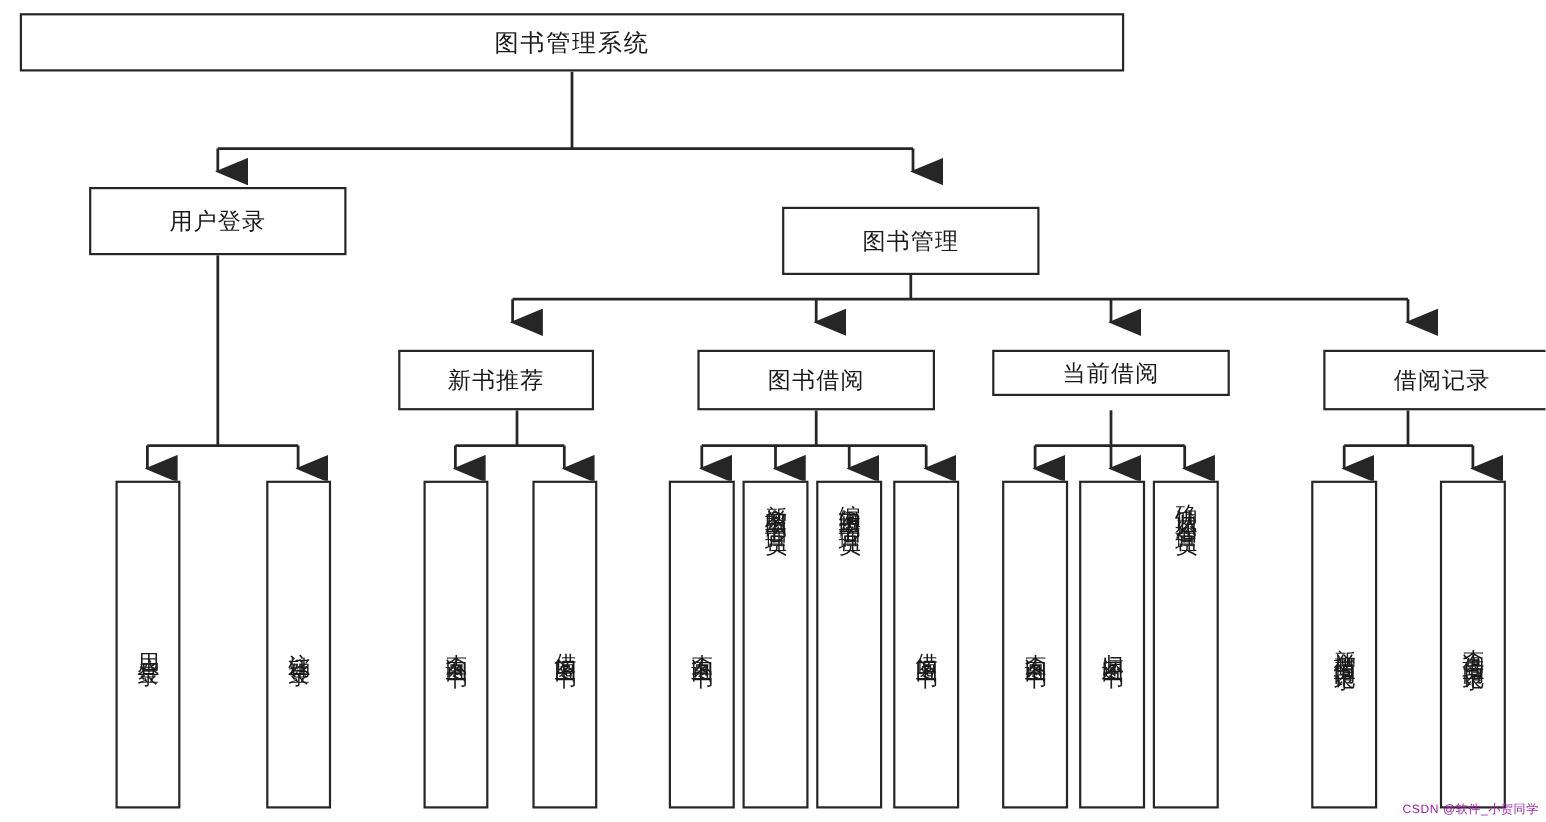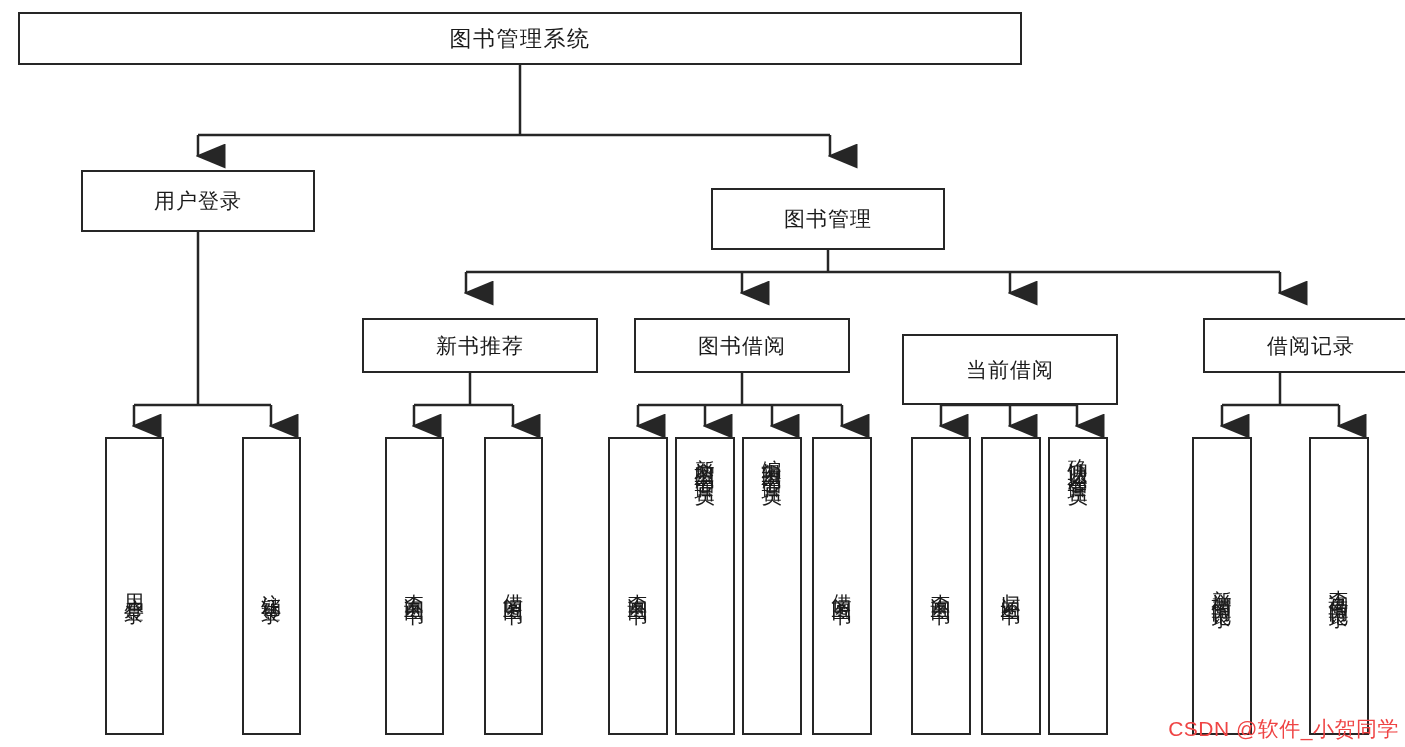--- a/index.html
+++ b/index.html
@@ -24,21 +24,21 @@
     display:flex;align-items:center;justify-content:center;
     color:#1a1a1a;z-index:3;font-size:20px;
   }
   .leaf .vtxt{
     writing-mode:vertical-rl;text-orientation:upright;
     letter-spacing:4px;line-height:1;white-space:nowrap;
   }
   .leaf.top .vtxt{align-self:flex-start;margin-top:4px;}
   .watermark{
     position:absolute;right:6px;bottom:4px;
-    font-size:21px;color:#ef4444;z-index:5;white-space:nowrap;
+    font-size:11px;color:#a21caf;z-index:5;white-space:nowrap;
     letter-spacing:0.5px;
   }
 </style>
 </head>
 <body>
 
 <div id="canvas">
 
   <svg class="lines" viewBox="0 0 1405 747" xmlns="http://www.w3.org/2000/svg">
     <defs>
@@ -94,27 +94,27 @@
     <span>图书管理系统</span>
   </div>
 
   <div class="node h" style="left:81px;top:170px;width:234px;height:62px;">
     <span>用户登录</span>
   </div>
   <div class="node h" style="left:711px;top:170px;width:234px;height:62px;margin-top:18px;">
     <span>图书管理</span>
   </div>
 
-  <div class="node h" style="left:362px;top:318px;width:236px;height:55px;align-items:center;">
+  <div class="node h" style="left:362px;top:318px;width:178px;height:55px;align-items:center;">
     <span>新书推荐</span>
   </div>
   <div class="node h" style="left:634px;top:318px;width:216px;height:55px;">
     <span>图书借阅</span>
   </div>
-  <div class="node h" style="left:902px;top:334px;width:216px;height:71px;">
+  <div class="node h" style="left:902px;top:318px;width:216px;height:42px;">
     <span>当前借阅</span>
   </div>
   <div class="node h" style="left:1172px;top:318px;width:216px;height:55px;margin-left:31px;">
     <span>借阅记录</span>
   </div>
 
   <div class="leaf" style="left:105px;top:437px;width:59px;height:298px;">
     <span class="vtxt">用户登录</span>
   </div>
   <div class="leaf" style="left:242px;top:437px;width:59px;height:298px;">

